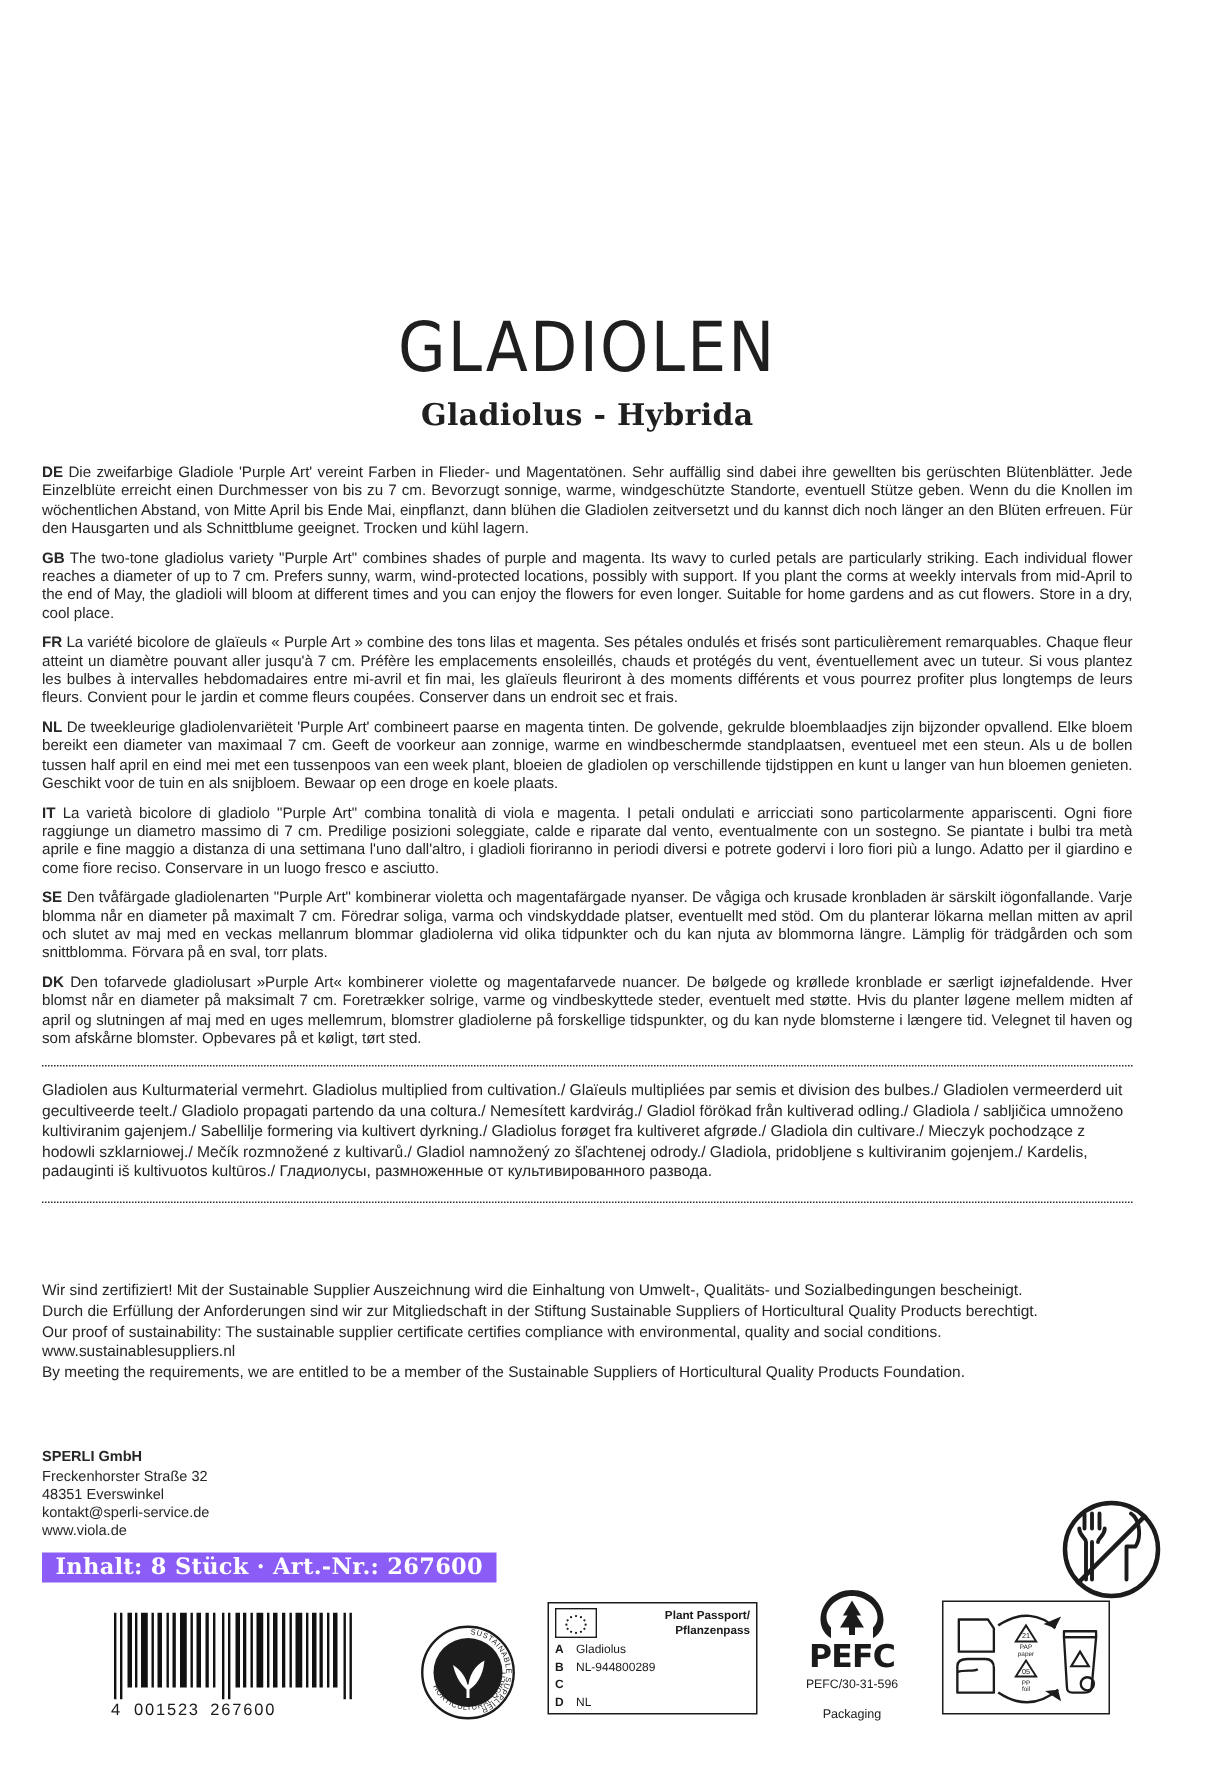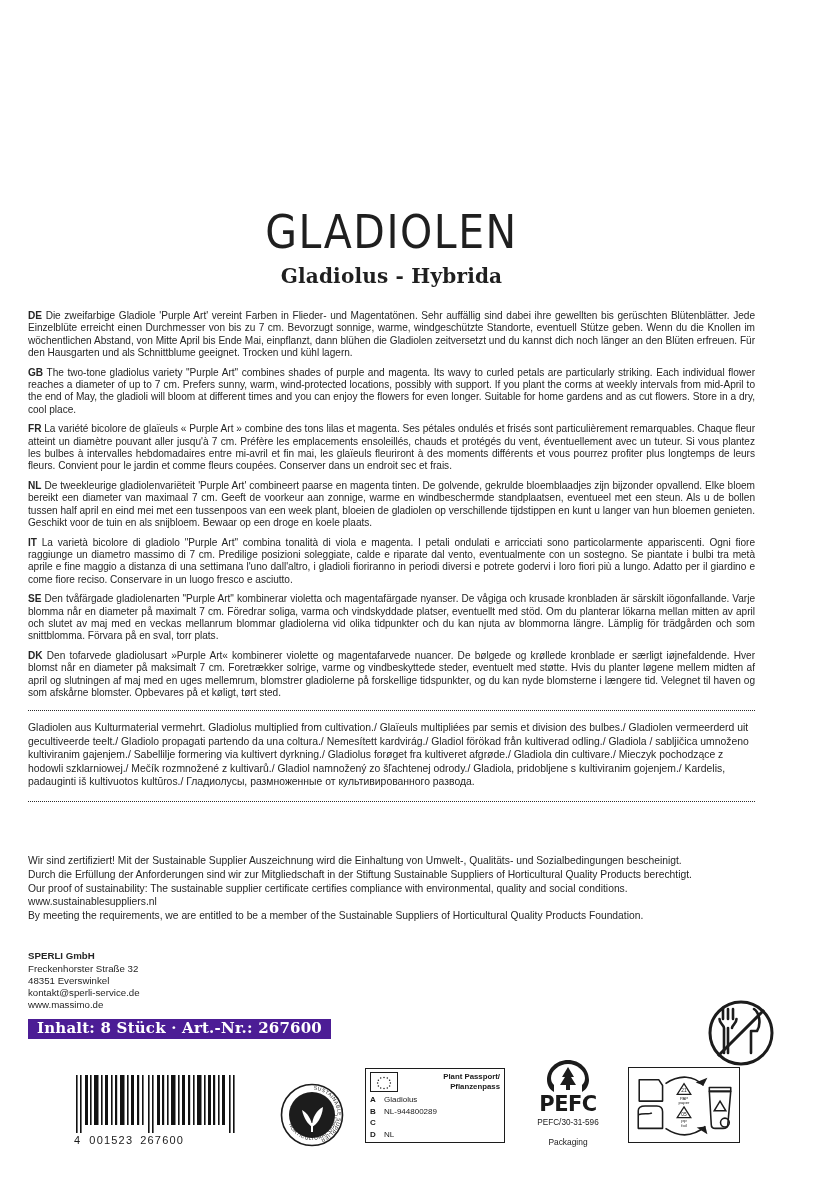--- a/index.html
+++ b/index.html
@@ -86,30 +86,30 @@
   .cert-block {
     margin-top: 52px;
     font-size: 10.3px;
     line-height: 13.6px;
     color: #262626;
   }
   .cert-line { margin: 0; }
 
   
   .company-block {
-    margin-top: 28px;
+    margin-top: 44px;
     font-size: 9.7px;
     line-height: 12.2px;
     color: #262626;
   }
   .company-name { font-weight: 700; }
 
   .content-bar {
     display: inline-block;
-    background: #4c1d95;
+    background: #8b5cf6;
     color: #ffffff;
     font-family: "DejaVu Serif", serif;
     font-weight: 700;
     font-size: 15px;
     padding: 3px 9px 4px 9px;
     margin-top: 8px;
     letter-spacing: 0.2px;
   }
 
   
@@ -277,21 +277,21 @@
     <p class="cert-line">Our proof of sustainability: The sustainable supplier certificate certifies compliance with environmental, quality and social conditions.</p>
     <p class="cert-line">www.sustainablesuppliers.nl</p>
     <p class="cert-line">By meeting the requirements, we are entitled to be a member of the Sustainable Suppliers of Horticultural Quality Products Foundation.</p>
   </div>
 
   <div class="company-block">
     <div class="company-name">SPERLI GmbH</div>
     <div>Freckenhorster Straße 32</div>
     <div>48351 Everswinkel</div>
     <div>kontakt@sperli-service.de</div>
-    <div>www.massimo.de</div>
+    <div>www.viola.de</div>
     <div class="content-bar">Inhalt: 8 Stück · Art.-Nr.: 267600</div>
   </div>
 
   <div class="nofood">
     <svg viewBox="0 0 72 72" width="72" height="72" aria-hidden="true">
       <g fill="none" stroke="#1c1c1c" stroke-width="2.6" stroke-linecap="round">
 
         <path d="M18 12 L18 22 M23 12 L23 22 M28 12 L28 22"></path>
         <path d="M14.5 22 C14.5 27, 19 28, 19 31 L19 56" stroke-width="2.6"></path>
         <path d="M31.5 22 C31.5 27, 27 28, 27 31" stroke-width="2.6"></path>

